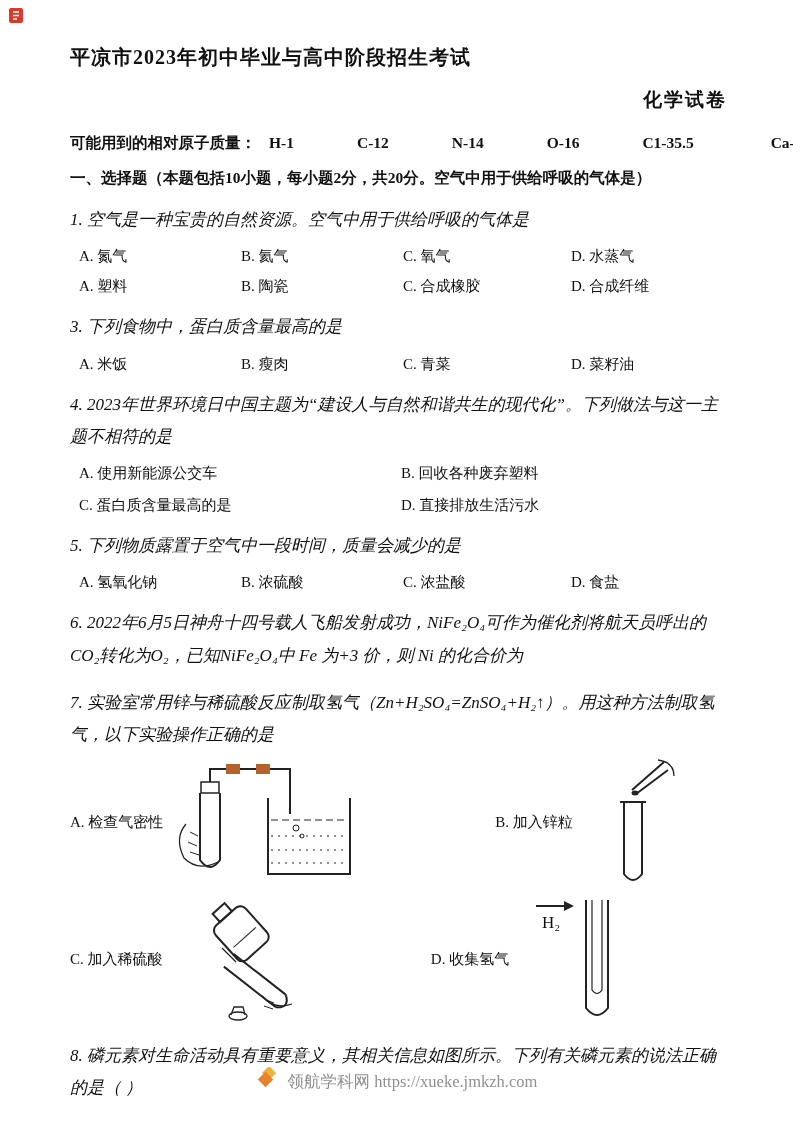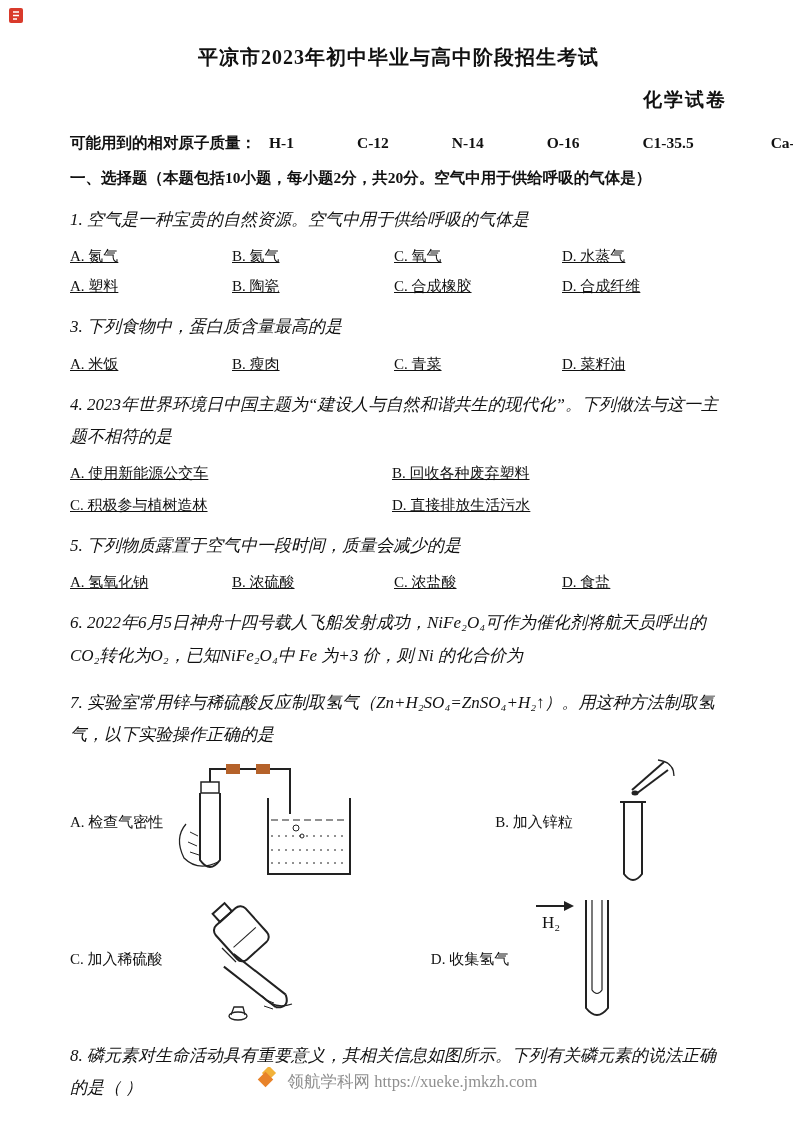--- a/index.html
+++ b/index.html
@@ -3,29 +3,29 @@
 <meta charset="utf-8">
 <style>
   html,body{margin:0;padding:0;background:#ffffff;}
   .page{
     width:793px;height:1122px;position:relative;background:#fff;
     font-family:"Liberation Serif","DejaVu Serif",serif;color:#111;
     overflow:hidden;
   }
   .corner-icon{position:absolute;top:8px;left:9px;}
   .content{padding:44px 66px 0 70px;}
-  .title{font-size:20px;font-weight:bold;text-align:center;margin:0;letter-spacing:1px;}
+  .title{font-size:20px;font-weight:bold;margin:0;letter-spacing:1px;}
   .subtitle{font-size:19px;font-weight:bold;text-align:right;margin:16px 0 0;letter-spacing:2px;}
   .masses{font-size:15.5px;font-weight:bold;margin:20px 0 0;white-space:nowrap;}
   .masses .mass{display:inline-block;margin-right:50px;margin-left:13px;}
   .masses .mass.wide{margin-right:64px;}
   .masses .mass.last{margin-right:0;}
   .section{font-size:15.5px;font-weight:bold;margin:14px 0 0;}
   .qtext{font-size:17px;margin:15px 0 0;line-height:1.9;font-style:italic;}
-  .opts{display:grid;font-size:15px;margin:11px 0 2px;text-decoration:underline;}
+  .opts{display:grid;font-size:15px;margin:11px 9px 2px;}
   .opts4{grid-template-columns:162px 162px 168px 1fr;}
   .opts2{grid-template-columns:322px 1fr;grid-row-gap:13px;}
   .opt{white-space:nowrap;}
   .figrow{display:flex;align-items:center;margin:6px 0 0;}
   .figlabel{font-size:15px;white-space:nowrap;}
   .figlabel.a{width:96px;}
   .figlabel.b{width:112px;text-align:center;}
   .figA{margin-left:2px;margin-right:100px;}
   .figB{margin-left:4px;}
   .figC{margin-left:0;margin-right:88px;}
@@ -80,21 +80,21 @@
       <span class="opt">A. 米饭</span>
       <span class="opt">B. 瘦肉</span>
       <span class="opt">C. 青菜</span>
       <span class="opt">D. 菜籽油</span>
     </div>
 
     <p class="qtext">4. 2023年世界环境日中国主题为“建设人与自然和谐共生的现代化”。下列做法与这一主题不相符的是</p>
     <div class="opts opts2">
       <span class="opt">A. 使用新能源公交车</span>
       <span class="opt">B. 回收各种废弃塑料</span>
-      <span class="opt">C. 积极参与植树造林</span>
+      <span class="opt">C. 蛋白质含量最高的是</span>
       <span class="opt">D. 直接排放生活污水</span>
     </div>
 
     <p class="qtext">5. 下列物质露置于空气中一段时间，质量会减少的是</p>
     <div class="opts opts4">
       <span class="opt">A. 氢氧化钠</span>
       <span class="opt">B. 浓硫酸</span>
       <span class="opt">C. 浓盐酸</span>
       <span class="opt">D. 食盐</span>
     </div>

